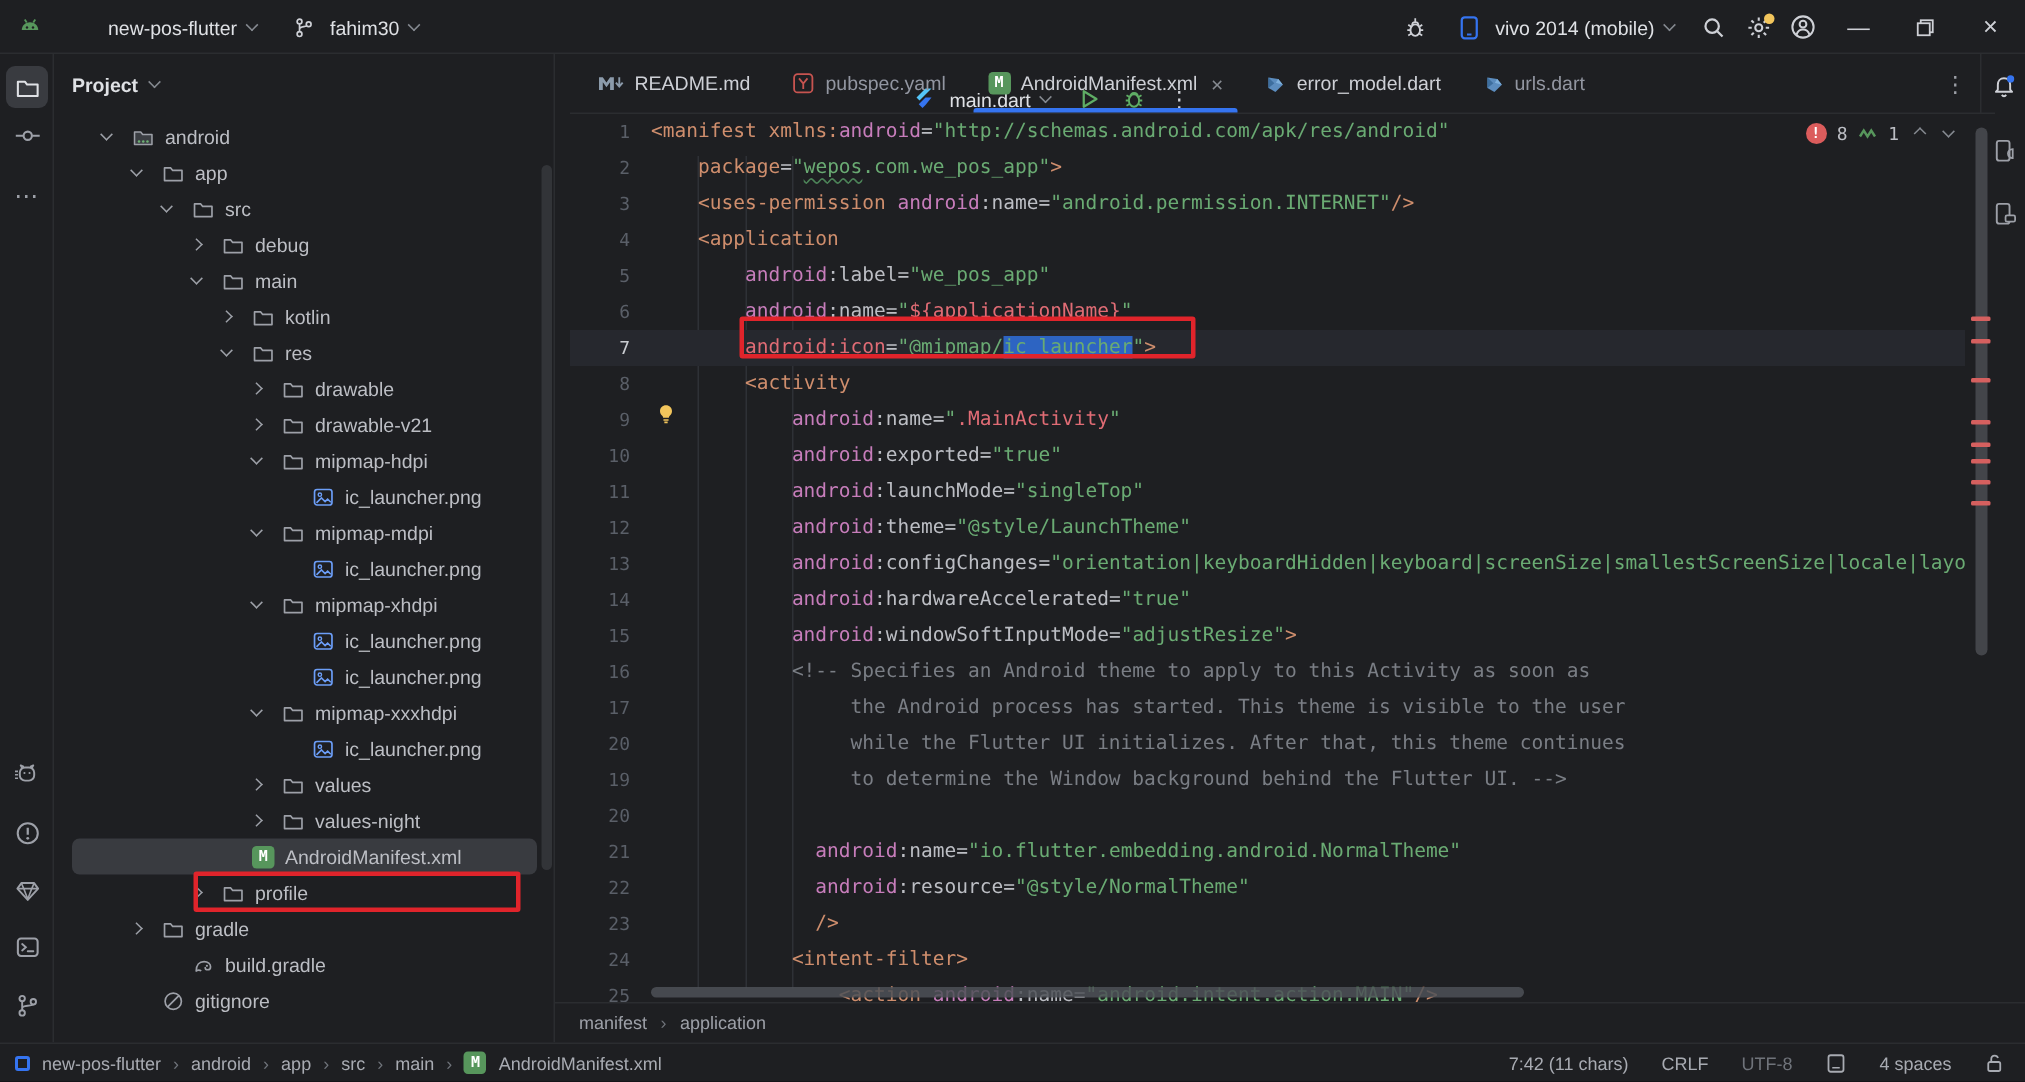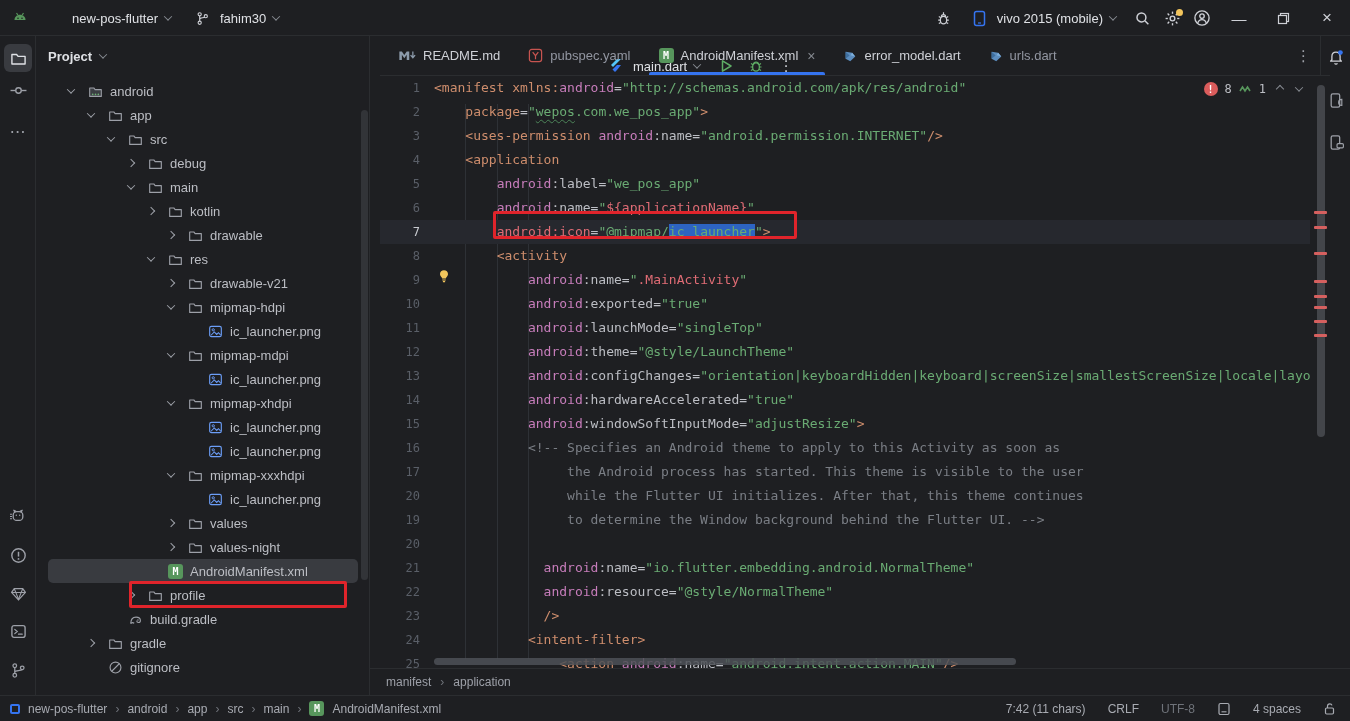--- a/index.html
+++ b/index.html
@@ -198,21 +198,21 @@
             <path d="M6 6.5C6 5.2 6.8 4.4 8 4.4s2 .8 2 2.1M3 9.5h2M11 9.5h2M3.6 6.2l1.8 1M12.4 6.2l-1.8 1M3.6 12.8l1.8-1M12.4 12.8l-1.8-1M8 2v2" stroke="#CED0D6" stroke-width="1.1" fill="none"></path>
           </svg>
       </span>
       <div class="tb-btn">
         <span class="tb-ic">
           <svg width="13" height="17" viewBox="0 0 13 17">
               <rect x="1.5" y="1.5" width="10" height="14" rx="2" fill="none" stroke="#3574F0" stroke-width="1.5"></rect>
               <line x1="5" y1="13" x2="8" y2="13" stroke="#3574F0" stroke-width="1.2"></line>
             </svg>
         </span>
-        <span>vivo 2015 (mobile)</span>
+        <span>vivo 2014 (mobile)</span>
         <span class="chev dim"></span>
       </div>
       <span class="tb-ic">
         <svg width="17" height="17" viewBox="0 0 16 16">
             <circle cx="7" cy="7" r="4.2" fill="none" stroke="#CED0D6" stroke-width="1.4"></circle>
             <line x1="10.2" y1="10.2" x2="13.5" y2="13.5" stroke="#CED0D6" stroke-width="1.4"></line>
           </svg>
       </span>
       <span class="tb-ic" style="position:relative;">
         <svg width="17" height="17" viewBox="0 0 16 16">
@@ -390,41 +390,41 @@
           <span class="tr-chev">
             <span class="chev right"></span>
           </span>
           <span class="tr-ic">
             <svg width="15" height="15" viewBox="0 0 16 16">
               <path d="M1.8 4.2h4.4l1.4 1.8h6.6v7.2H1.8z" fill="none" stroke="#9DA0A8" stroke-width="1.2" stroke-linejoin="round"></path>
             </svg>
           </span>
           <span class="tr-label">kotlin</span>
         </div>
+        <div class="tree-row" style="padding-left: 100px;">
+          <span class="tr-chev">
+            <span class="chev"></span>
+          </span>
+          <span class="tr-ic">
+            <svg width="15" height="15" viewBox="0 0 16 16">
+              <path d="M1.8 4.2h4.4l1.4 1.8h6.6v7.2H1.8z" fill="none" stroke="#9DA0A8" stroke-width="1.2" stroke-linejoin="round"></path>
+            </svg>
+          </span>
+          <span class="tr-label">res</span>
+        </div>
         <div class="tree-row" style="padding-left: 120px;">
           <span class="tr-chev">
             <span class="chev right"></span>
           </span>
           <span class="tr-ic">
             <svg width="15" height="15" viewBox="0 0 16 16">
               <path d="M1.8 4.2h4.4l1.4 1.8h6.6v7.2H1.8z" fill="none" stroke="#9DA0A8" stroke-width="1.2" stroke-linejoin="round"></path>
             </svg>
           </span>
           <span class="tr-label">drawable</span>
-        </div>
-        <div class="tree-row" style="padding-left: 100px;">
-          <span class="tr-chev">
-            <span class="chev"></span>
-          </span>
-          <span class="tr-ic">
-            <svg width="15" height="15" viewBox="0 0 16 16">
-              <path d="M1.8 4.2h4.4l1.4 1.8h6.6v7.2H1.8z" fill="none" stroke="#9DA0A8" stroke-width="1.2" stroke-linejoin="round"></path>
-            </svg>
-          </span>
-          <span class="tr-label">res</span>
         </div>
         <div class="tree-row" style="padding-left: 120px;">
           <span class="tr-chev">
             <span class="chev right"></span>
           </span>
           <span class="tr-ic">
             <svg width="15" height="15" viewBox="0 0 16 16">
               <path d="M1.8 4.2h4.4l1.4 1.8h6.6v7.2H1.8z" fill="none" stroke="#9DA0A8" stroke-width="1.2" stroke-linejoin="round"></path>
             </svg>
           </span>
@@ -562,41 +562,41 @@
           <span class="tr-chev">
             <span class="chev right"></span>
           </span>
           <span class="tr-ic">
             <svg width="15" height="15" viewBox="0 0 16 16">
               <path d="M1.8 4.2h4.4l1.4 1.8h6.6v7.2H1.8z" fill="none" stroke="#9DA0A8" stroke-width="1.2" stroke-linejoin="round"></path>
             </svg>
           </span>
           <span class="tr-label">profile</span>
         </div>
+        <div class="tree-row" style="padding-left: 40px;">
+          <span class="tr-chev">
+            <span class="chev right"></span>
+          </span>
+          <span class="tr-ic">
+            <svg width="15" height="15" viewBox="0 0 16 16">
+              <path d="M1.8 4.2h4.4l1.4 1.8h6.6v7.2H1.8z" fill="none" stroke="#9DA0A8" stroke-width="1.2" stroke-linejoin="round"></path>
+            </svg>
+          </span>
+          <span class="tr-label">gradle</span>
+        </div>
         <div class="tree-row" style="padding-left: 60px;">
           <span class="tr-chev"></span>
           <span class="tr-ic">
             <svg width="15" height="15" viewBox="0 0 16 16">
               <path d="M3 12c0-4 2.2-6.6 5.6-6.6 2.8 0 4.6 1.7 4.6 3.6 0 1.3-.9 2.2-2.1 2.2-1 0-1.7-.6-1.7-1.5" fill="none" stroke="#9DA0A8" stroke-width="1.2" stroke-linecap="round"></path>
               <path d="M3 12c1.2-.8 2.4-.8 3.6 0" fill="none" stroke="#9DA0A8" stroke-width="1.2"></path>
               <circle cx="10.6" cy="8.4" r=".8" fill="#9DA0A8"></circle>
             </svg>
           </span>
           <span class="tr-label">build.gradle</span>
-        </div>
-        <div class="tree-row" style="padding-left: 40px;">
-          <span class="tr-chev">
-            <span class="chev right"></span>
-          </span>
-          <span class="tr-ic">
-            <svg width="15" height="15" viewBox="0 0 16 16">
-              <path d="M1.8 4.2h4.4l1.4 1.8h6.6v7.2H1.8z" fill="none" stroke="#9DA0A8" stroke-width="1.2" stroke-linejoin="round"></path>
-            </svg>
-          </span>
-          <span class="tr-label">gradle</span>
         </div>
         <div class="tree-row" style="padding-left: 40px;">
           <span class="tr-chev"></span>
           <span class="tr-ic">
             <svg width="15" height="15" viewBox="0 0 16 16">
               <circle cx="8" cy="8" r="5.8" fill="none" stroke="#9DA0A8" stroke-width="1.2"></circle>
               <line x1="4" y1="12" x2="12" y2="4" stroke="#9DA0A8" stroke-width="1.2"></line>
             </svg>
           </span>
           <span class="tr-label">gitignore</span>

